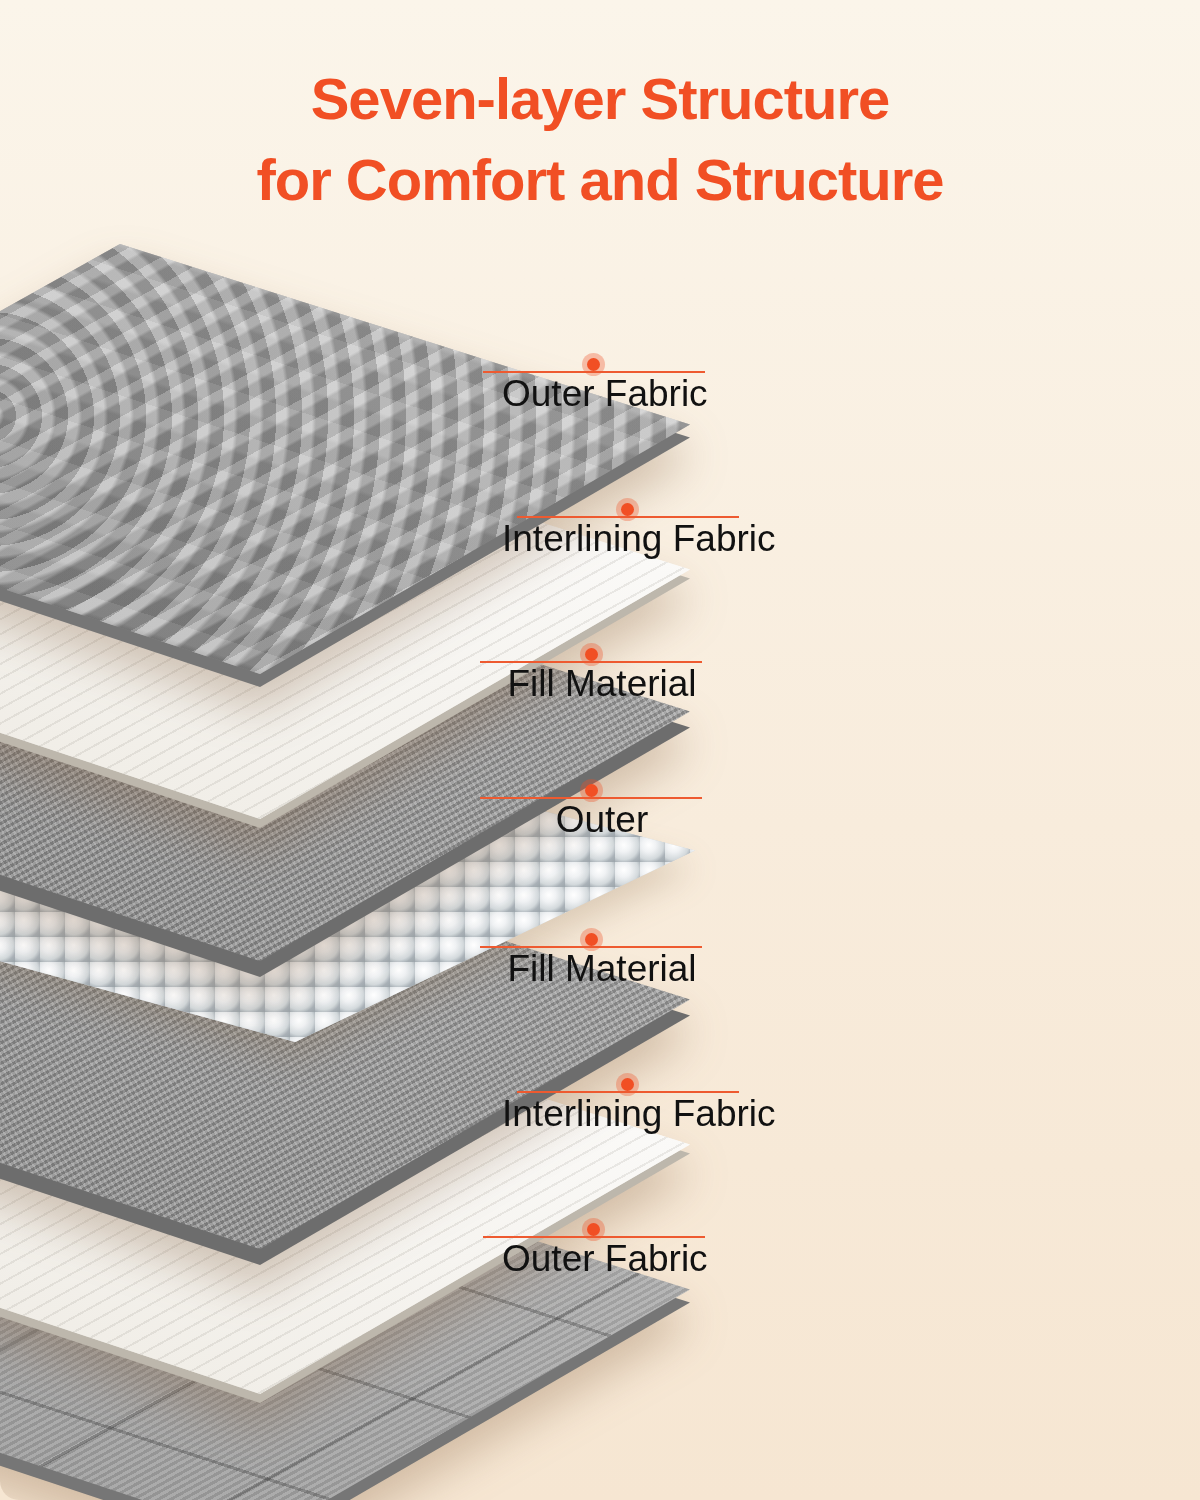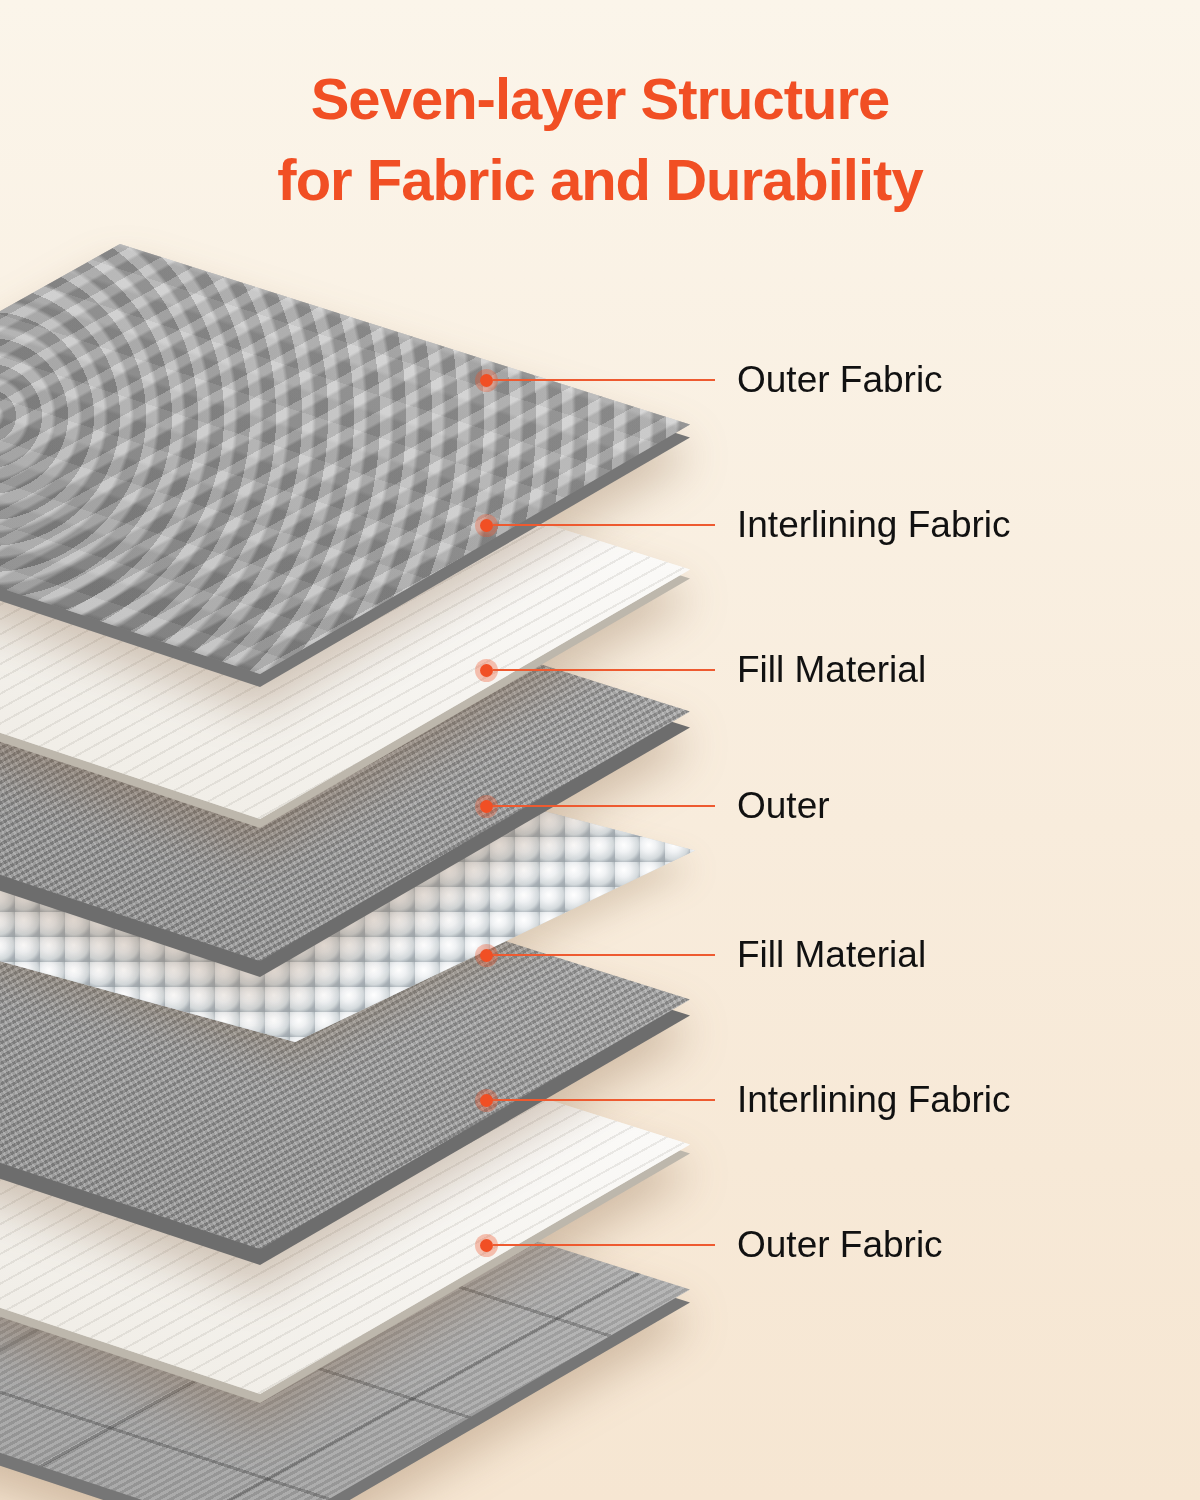--- a/index.html
+++ b/index.html
@@ -1,21 +1,21 @@
 <!DOCTYPE html>
 <html><head>
 <meta charset="utf-8">
 <style>
   html,body{margin:0;padding:0;}
   body{
     width:1200px;height:1500px;overflow:hidden;
     font-family:"Liberation Sans",sans-serif;
     background:linear-gradient(180deg,#fbf5ea 0%,#f8ecdc 55%,#f6e6d2 100%);
   }
-  .stage{position:relative;width:1200px;height:1500px;overflow:hidden;}
+  .stage{position:relative;width:1200px;height:1500px;overflow:hidden;border-radius:19px;}
 
   
   .title{
     position:absolute;top:58px;left:0;width:100%;margin:0;
     text-align:center;color:#f14f24;
     font-size:58px;line-height:1.40;font-weight:800;letter-spacing:-1px;
   }
 
   .diagram{position:absolute;left:0;top:0;width:100%;height:100%;}
 
@@ -71,21 +71,21 @@
   .sheet-1{top:244px;z-index:70;}
   .sheet-2{top:389px;z-index:60;}
   .sheet-3{top:531px;z-index:50;}
   .sheet-4{top:712px;left:-235px;width:930px;height:330px;z-index:45;
            filter:drop-shadow(0 18px 16px rgba(125,90,55,0.22));}
   .sheet-5{top:819px;z-index:40;}
   .sheet-6{top:964px;z-index:30;}
   .sheet-7{top:1109px;z-index:20;}
 
   
-  .callout{position:absolute;left:480px;height:44px;display:flex;align-items:center;z-index:100;}
+  .callout{position:absolute;left:480px;height:44px;display:flex;align-items:center;z-index:100;flex-direction:column;}
   .dot{
     width:13px;height:13px;border-radius:50%;background:#f14f24;
     box-shadow:0 0 0 5px rgba(241,79,36,0.33);flex:none;
   }
   .cline{width:222px;height:2px;background:#ee5a30;flex:none;}
   .label{margin-left:22px;font-size:37px;color:#111111;white-space:nowrap;}
 
   .callout-1{top:358px;}
   .callout-2{top:503px;}
   .callout-3{top:648px;}
@@ -94,21 +94,21 @@
   .callout-6{top:1078px;}
   .callout-7{top:1223px;}
 </style>
 </head>
 <body>
 
 <div class="stage">
 
   <h1 class="title">
     <span>Seven-layer Structure</span><br>
-    <span>for Fabric and Durability</span>
+    <span>for Comfort and Structure</span>
   </h1>
 
   <div class="diagram">
 
     <div class="sheet sheet-1">
       <div class="edge"></div>
       <div class="face face-plush"></div>
     </div>
 
     <div class="sheet sheet-2 sheet-white">

